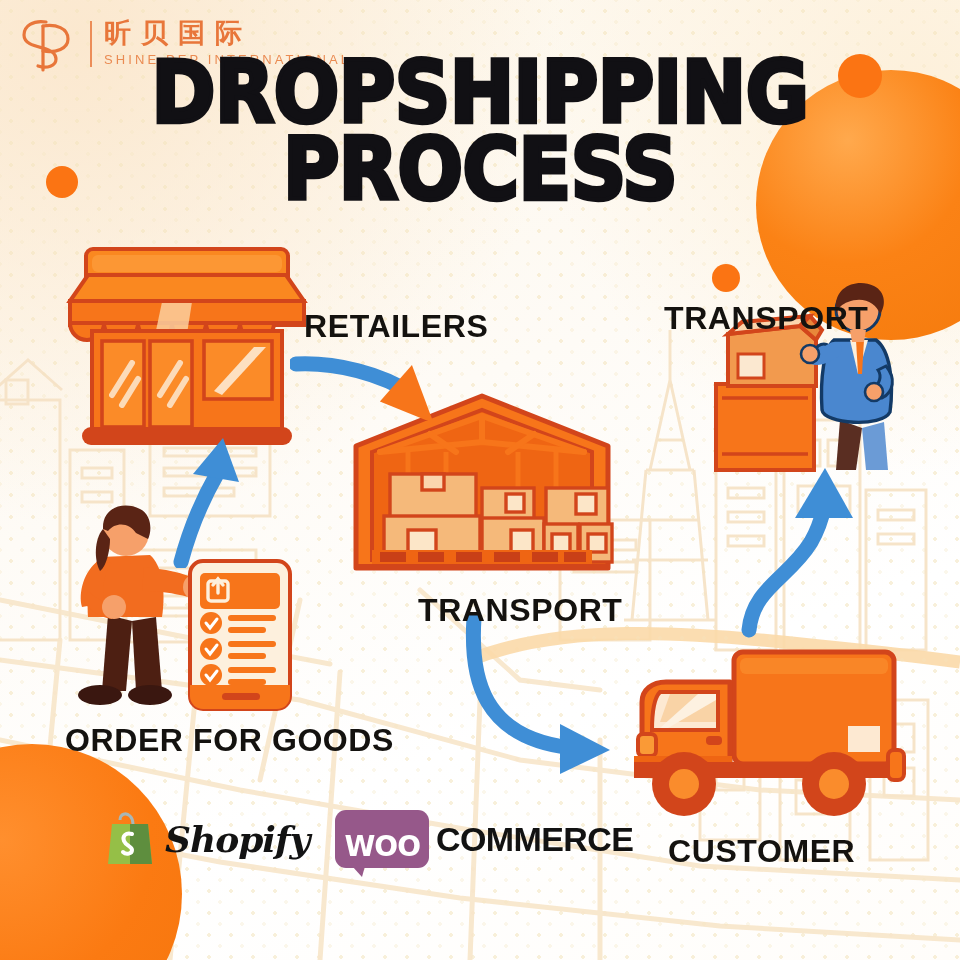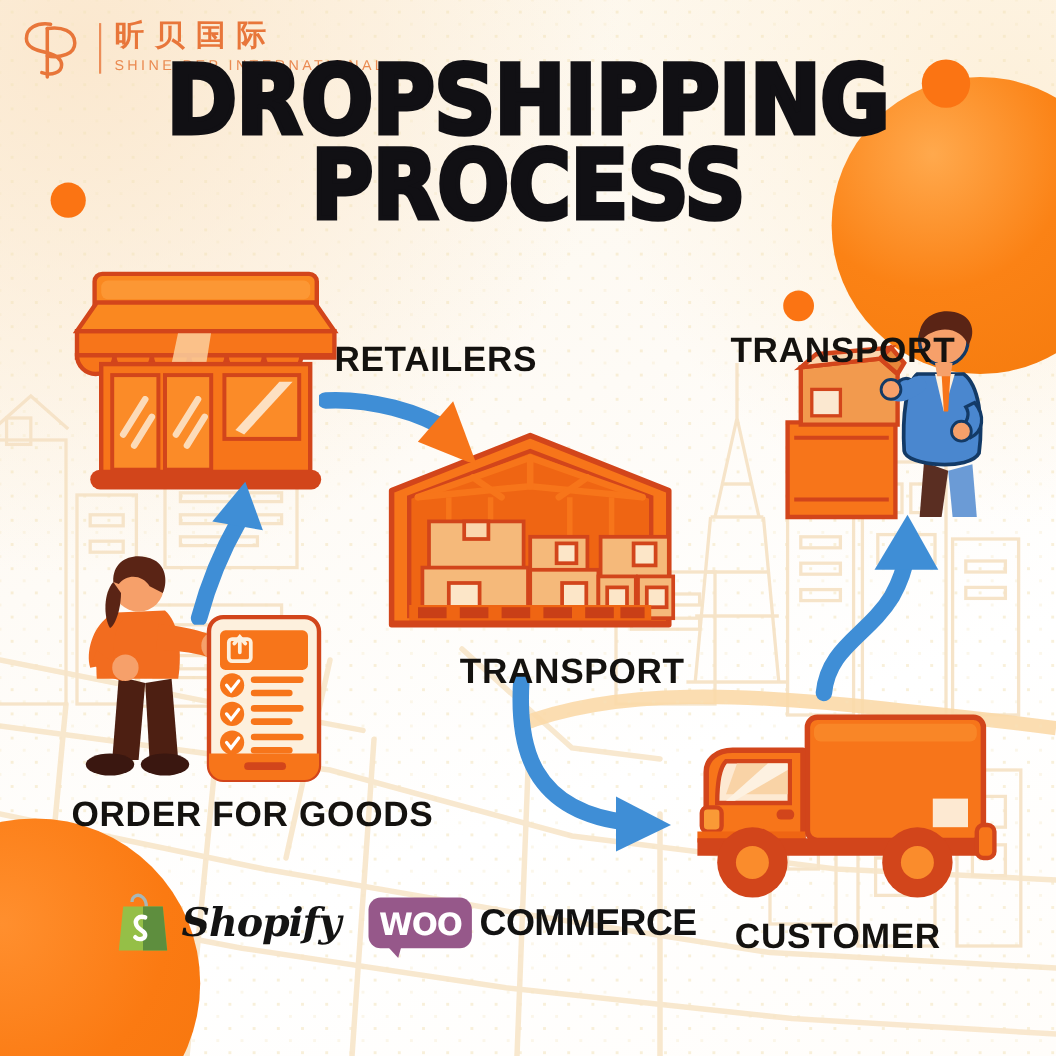--- a/index.html
+++ b/index.html
@@ -70,21 +70,21 @@
   .arrow-b{left:163px;top:436px;width:82px;height:132px;}
   .arrow-c{left:452px;top:612px;width:166px;height:172px;}
   .arrow-d{left:735px;top:466px;width:130px;height:172px;}
 
   
   .plats{position:absolute;left:104px;top:810px;display:flex;align-items:center;gap:26px;}
   .shopify{display:flex;align-items:center;gap:9px;}
   .shopify-word{font-family:"DejaVu Serif", serif;font-style:italic;font-weight:700;
      font-size:36px;color:#131313;letter-spacing:-1px;}
   .woo{display:flex;align-items:center;gap:7px;}
-  .woo-bubble{background:#96588a;border-radius:11px;padding:8px 9px 5px;position:relative;}
+  .woo-bubble{background:#96588a;border-radius:11px;padding:20px 9px 5px;position:relative;}
   .woo-bubble::after{content:"";position:absolute;left:17px;bottom:-9px;
      border-left:10px solid transparent;border-right:3px solid transparent;
      border-top:11px solid #96588a;}
   .woo-word{color:#fff;font-weight:700;font-size:28px;letter-spacing:-1px;
      font-family:"DejaVu Sans", sans-serif;}
   .woo-commerce{font-weight:700;font-size:34px;color:#121212;letter-spacing:-.6px;}
 </style>
 </head>
 <body>
 

